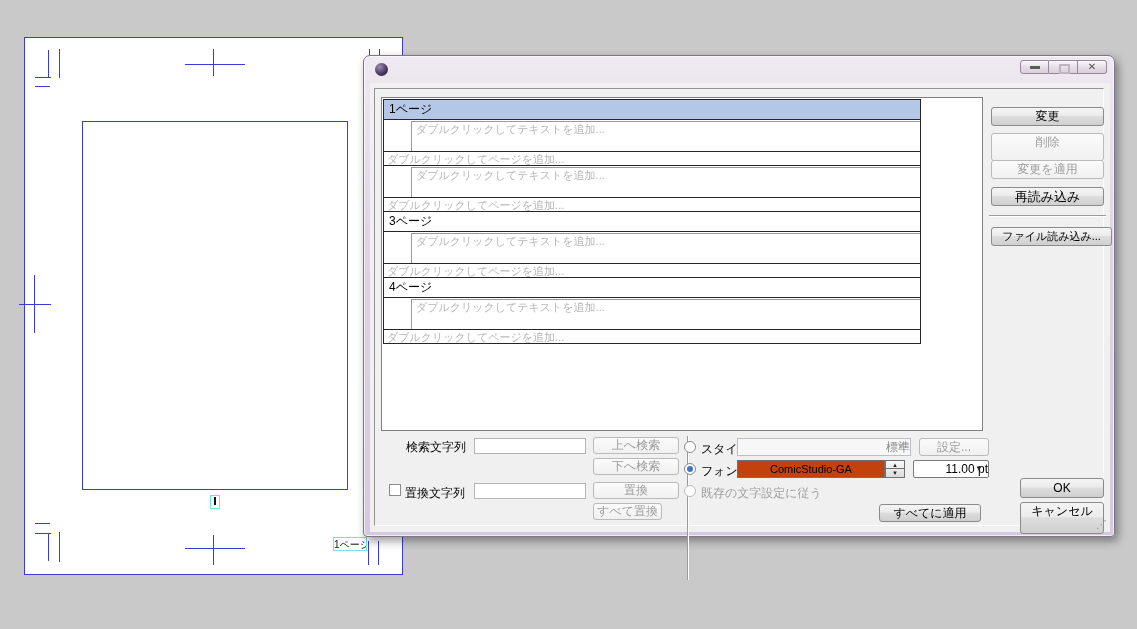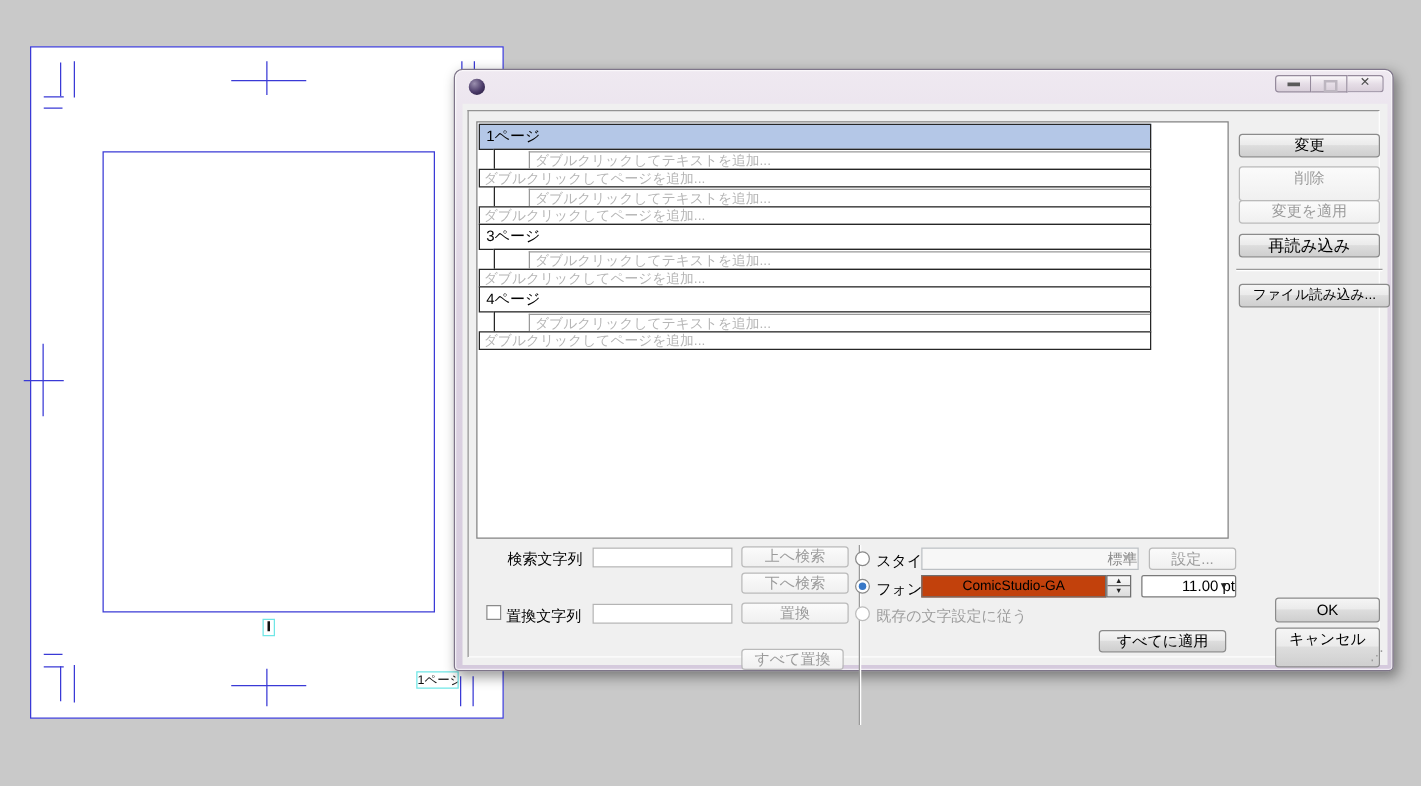--- a/index.html
+++ b/index.html
@@ -32,21 +32,21 @@
   .g-close{position:absolute;left:0;top:0;width:100%;text-align:center;font-size:10px;line-height:12px;color:#4f4f4f;font-weight:bold;}
   .client{position:absolute;left:6px;top:27px;width:740px;height:449px;background:#f0f0f0;}
   .client-frame{position:absolute;left:4px;top:5px;width:730px;height:438px;box-sizing:border-box;
                 border-top:1px solid #939393;border-left:1px solid #939393;border-right:1px solid #fdfdfd;border-bottom:1px solid #fdfdfd;pointer-events:none;}
   
   .listbox{position:absolute;left:11px;top:14px;width:602px;height:334px;background:#fff;border:1px solid #808080;box-sizing:border-box;}
   .rows{position:absolute;left:1px;top:2px;width:538px;}
   .row{position:relative;border:1px solid #262626;margin-top:-1px;background:#fff;box-sizing:border-box;}
   .row.title{height:21px;font-size:12px;line-height:19px;padding-left:5px;color:#000;}
   .row.title.selected{background:#b4c7e7;}
-  .row.text{height:17px;margin-left:12px;}
+  .row.text{height:33px;}
   .row.text .inner{position:absolute;left:27px;top:1px;right:0;bottom:0;border-left:1px solid #9a9a9a;border-top:1px solid #9a9a9a;
                    font-size:11px;line-height:15px;padding-left:4px;color:#b6b6b6;white-space:nowrap;overflow:hidden;}
   .row.add{height:15px;font-size:11px;line-height:14px;padding-left:3px;color:#b6b6b6;white-space:nowrap;overflow:hidden;}
   
   .btn{position:absolute;box-sizing:border-box;border:1px solid #8b8b8b;border-radius:3px;color:#000;
        background:linear-gradient(#f5f5f5,#ebebeb 45%,#dddddd 50%,#cfcfcf);
        font-size:11px;text-align:center;white-space:nowrap;overflow:hidden;cursor:default;
        font-family:"Liberation Sans","DejaVu Sans",sans-serif;}
   .btn.disabled{border-color:#bababa;background:linear-gradient(#fbfbfb,#f0f0f0);color:#9b9b9b;}
   .sep{position:absolute;border-top:1px solid #9a9a9a;border-bottom:1px solid #ffffff;height:0;}
@@ -161,21 +161,21 @@
       <div class="btn" style="left:621px;top:144px;width:121px;height:19px;line-height:17px;">ファイル読み込み...</div>
 
       <div class="lbl" style="left:36px;top:356px;">検索文字列</div>
       <input class="tinput" type="text" style="left: 104px; top: 355px; width: 112px; height: 16px;" value="">
       <div class="btn disabled" style="left:223px;top:354px;width:86px;height:17px;line-height:15px;font-size:12px;">上へ検索</div>
       <div class="btn disabled" style="left:223px;top:375px;width:86px;height:17px;line-height:15px;font-size:12px;">下へ検索</div>
       <div class="checkbox" style="left:19px;top:401px;"></div>
       <div class="lbl" style="left:35px;top:402px;">置換文字列</div>
       <input class="tinput" type="text" style="left: 104px; top: 400px; width: 112px; height: 16px;" value="">
       <div class="btn disabled" style="left:223px;top:399px;width:86px;height:17px;line-height:15px;font-size:12px;">置換</div>
-      <div class="btn disabled" style="left:223px;top:436px;width:82px;height:17px;line-height:15px;font-size:12px;">すべて置換</div>
+      <div class="btn disabled" style="left:223px;top:420px;width:69px;height:17px;line-height:15px;font-size:12px;">すべて置換</div>
 
       <div class="vdiv" style="left:317px;top:353px;height:144px;"></div>
 
       <div class="radio" style="left:314px;top:358px;"></div>
       <div class="lbl" style="left:331px;top:358px;">スタイル</div>
       <div class="combo disabled" style="left:367px;top:355px;width:174px;height:18px;line-height:16px;padding-left:5px;">
         <span>標準</span>
         <span class="arrow">▼</span>
       </div>
       <div class="btn disabled" style="left:549px;top:355px;width:70px;height:18px;line-height:16px;font-size:12px;">設定...</div>

